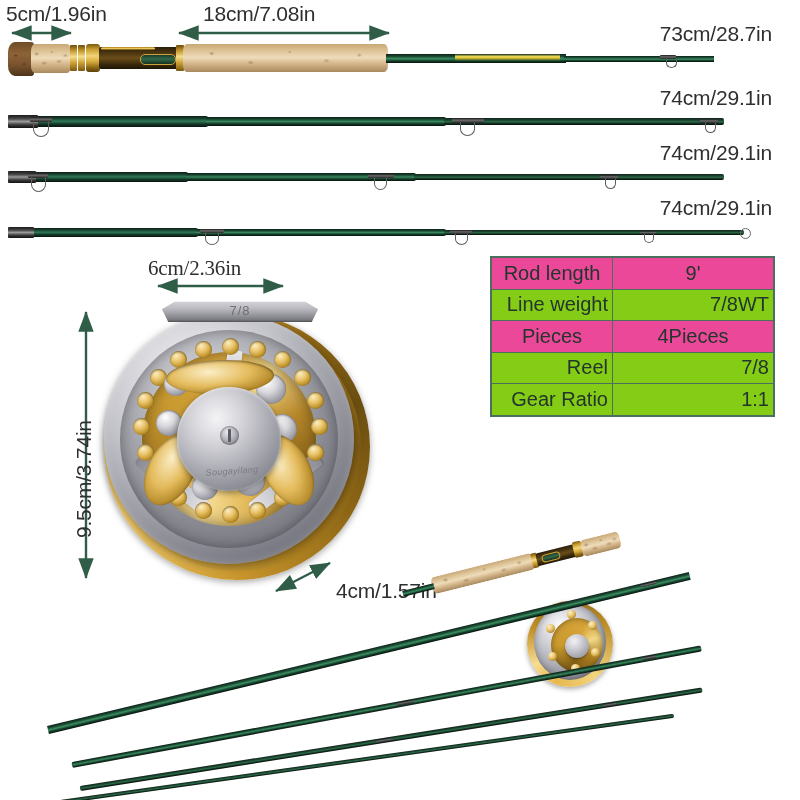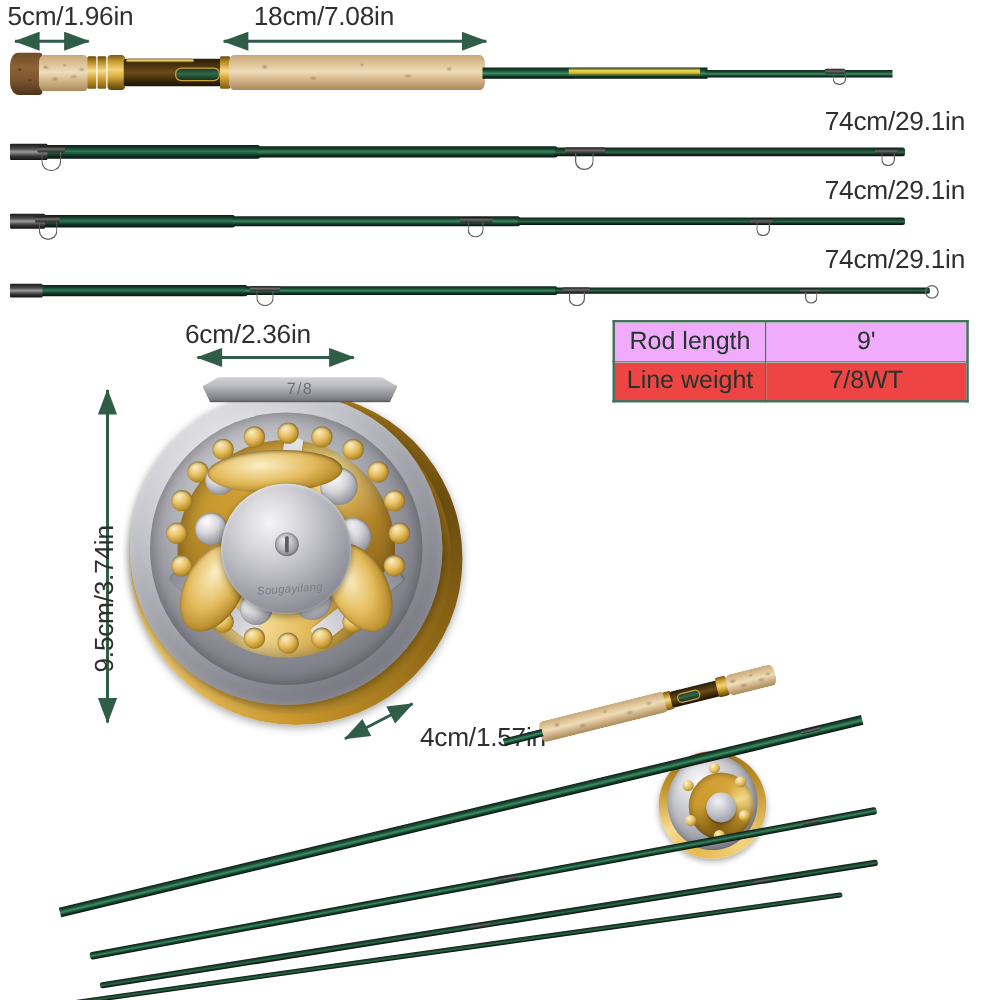--- a/index.html
+++ b/index.html
@@ -150,22 +150,22 @@
     text-align:center;
     font-size:20px;
     color:#23352c;
     height:30.5px;
     padding:0 4px;
     white-space:nowrap;
     overflow:hidden;
   }
   #spec-table td.k{width:112px;}
   #spec-table td.v{width:152px;}
-  #spec-table tr.odd td{background:#f0abfc;}
-  #spec-table tr.even td{background:#ef4444;}
+  #spec-table tr.odd td{background:#ec4899;}
+  #spec-table tr.even td{background:#84cc16;text-align:right;}
 
   
   #reel-big{position:absolute; left:104px; top:300px; width:268px; height:280px;}
   .reel-foot{
     position:absolute;
     left:58px; top:0; width:156px; height:22px;
     background:linear-gradient(to bottom,#d8d8dc 0%,#b9b9bf 40%,#8e8e95 75%,#6e6e75 100%);
     clip-path:polygon(0% 42%, 8% 8%, 92% 8%, 100% 42%, 96% 100%, 4% 100%);
     box-shadow:inset 0 -1px 2px rgba(0,0,0,.3);
   }
@@ -321,24 +321,25 @@
       <line x1="86" y1="312" x2="86" y2="578" stroke="#2f5d47" stroke-width="2.4" marker-start="url(#ahL)" marker-end="url(#ahR)"></line>
     </g>
 
     <g>
       <line x1="276" y1="591" x2="330" y2="563" stroke="#2f5d47" stroke-width="2.4" marker-start="url(#ahL)" marker-end="url(#ahR)"></line>
     </g>
   </svg>
 
   <div class="lbl" style="left:6px;  top:2px;">5cm/1.96in</div>
   <div class="lbl" style="left:203px; top:2px;">18cm/7.08in</div>
-  <div class="lbl" style="left:148px; top:256px;">6cm/2.36in</div>
+  <div class="lbl" style="left:148px; top:256px;font-family:Liberation Serif, serif;">6cm/2.36in</div>
   <div class="lbl-v" style="left:72px; top:538px;">9.5cm/3.74in</div>
   <div class="lbl" style="left:336px; top:579px;">4cm/1.57in</div>
 
+  <div class="lbl" style="left: 659.797px; top: 22px;">73cm/28.7in</div>
   <div class="lbl" style="left: 659.797px; top: 86px;">74cm/29.1in</div>
   <div class="lbl" style="left: 659.797px; top: 141px;">74cm/29.1in</div>
   <div class="lbl" style="left: 659.797px; top: 196px;">74cm/29.1in</div>
 
   <div class="rod">
 
     <div class="fighting-butt" style="left:8px;  top:42px; width:26px; height:34px;"></div>
 
     <div class="cork" style="left:31px; top:44px; width:40px; height:29px;"></div>
 
@@ -459,20 +460,32 @@
   <table id="spec-table" style="left:490px; top:256px;">
     <tbody>
         <tr class="odd">
           <td class="k">Rod length</td>
           <td class="v">9'</td>
         </tr>
         <tr class="even">
           <td class="k">Line weight</td>
           <td class="v">7/8WT</td>
         </tr>
+        <tr class="odd">
+          <td class="k">Pieces</td>
+          <td class="v">4Pieces</td>
+        </tr>
+        <tr class="even">
+          <td class="k">Reel</td>
+          <td class="v">7/8</td>
+        </tr>
+        <tr class="even">
+          <td class="k">Gear Ratio</td>
+          <td class="v">1:1</td>
+        </tr>
       </tbody>
   </table>
 
   <div>
 
     <div style="position:absolute; left:402px; top:555px; width:230px; height:70px;
                 transform:rotate(-14deg); transform-origin:0 50%;">
       <div class="cork" style="left:30px; top:30px; width:105px; height:17px;"></div>
       <div class="taper" style="left:0px; top:36px; width:32px; height:6px;"></div>
       <div class="gold-ring" style="left:133px; top:31px; width:6px; height:15px;"></div>

